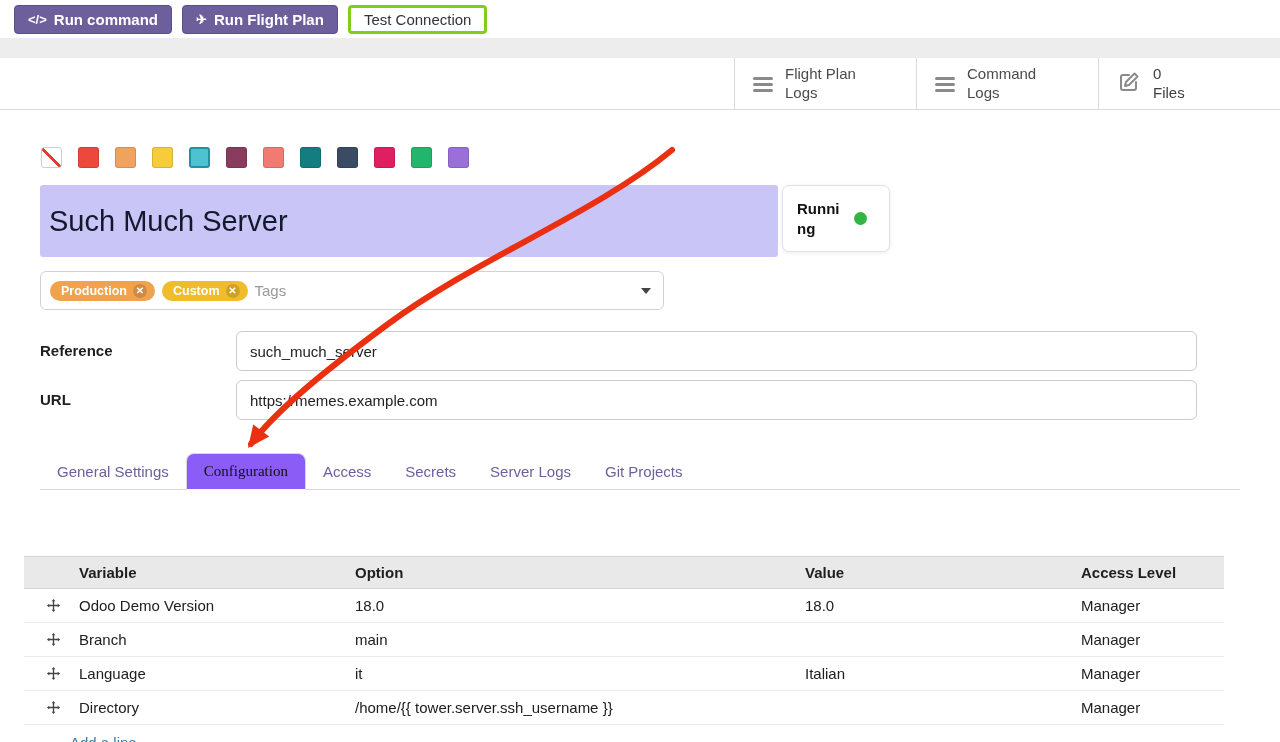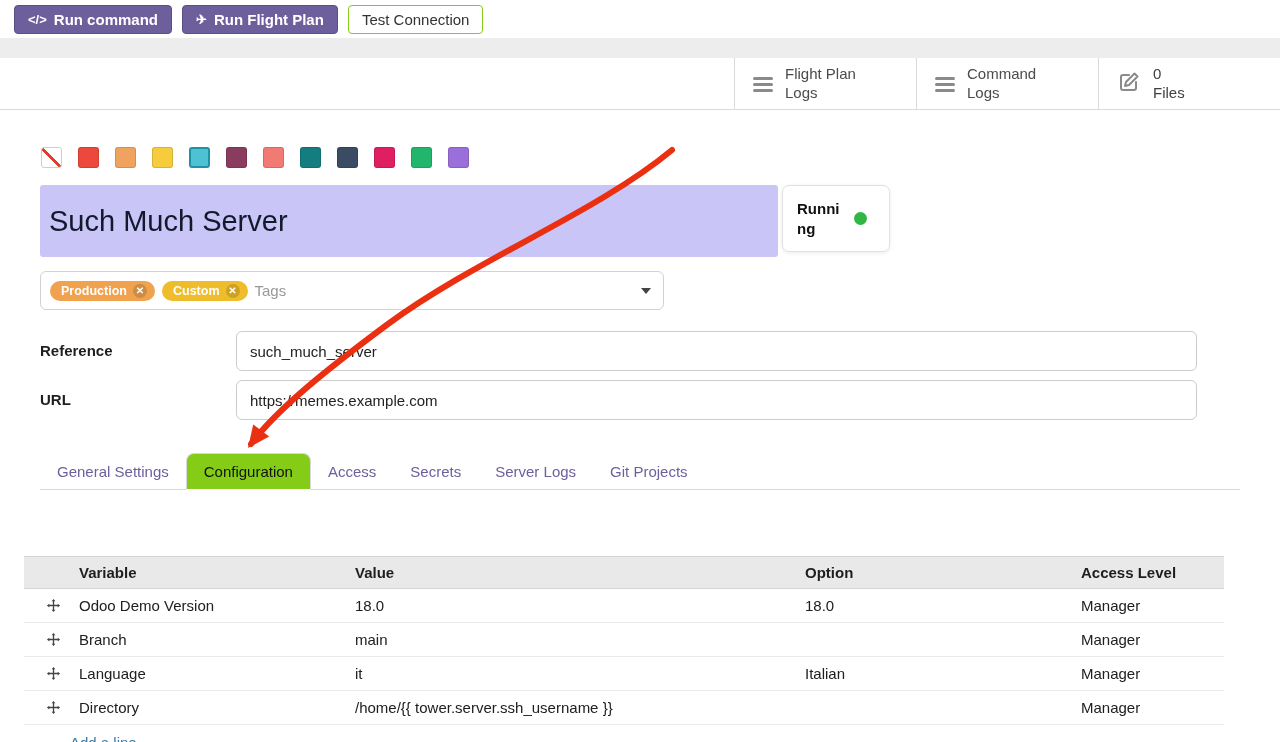--- a/index.html
+++ b/index.html
@@ -4,21 +4,21 @@
 <style>
   * { margin:0; padding:0; box-sizing:border-box; }
   html,body { background:#fff; }
   body { font-family:"Liberation Sans", sans-serif; color:#222; }
   #app { position:relative; width:1280px; height:742px; background:#fff; overflow:hidden; }
 
   
   .topbar { position:absolute; top:0; left:0; width:1280px; height:38px; background:#fff; display:flex; align-items:center; padding-left:14px; gap:10px; }
   .btn { height:29px; display:inline-flex; align-items:center; gap:7px; padding:0 13px; border-radius:4px; font-size:15px; cursor:pointer; }
   .btn-primary { background:#6d5f9c; border:1px solid #5b4e85; color:#fff; font-weight:bold; }
-  .btn-plain { background:#fff; border:1px solid #84cc16; color:#333; font-weight:500; }
+  .btn-plain { background:#fff; border:3px solid #84cc16; color:#333; font-weight:500; }
   .btn .ico { font-size:13px; font-weight:bold; }
 
   .grayband { position:absolute; top:38px; left:0; width:1280px; height:20px; background:#ededed; }
 
   
   .headerrow { position:absolute; top:58px; left:0; width:1280px; height:52px; background:#fff; border-bottom:1px solid #dadada; }
   .stats { position:absolute; right:0; top:0; height:52px; display:flex; }
   .stat { display:flex; align-items:center; gap:12px; border-left:1px solid #dadada; padding:0 18px; width:182px; cursor:pointer; }
   .list-icon { width:20px; height:15px; display:flex; flex-direction:column; justify-content:space-between; flex:0 0 auto; }
   .list-icon i { display:block; height:3px; background:#8a8a8a; border-radius:2px; }
@@ -49,21 +49,21 @@
   .caret-icon { margin-left:auto; width:0; height:0; border-left:5px solid transparent; border-right:5px solid transparent; border-top:6px solid #444; cursor:pointer; }
 
   
   .fld-label { position:absolute; left:40px; height:40px; line-height:40px; font-size:15px; font-weight:bold; color:#1f1f1f; }
   .fld-input { position:absolute; left:236px; width:961px; height:40px; border:1px solid #ccc; border-radius:6px; display:flex; align-items:center; padding-left:13px; cursor:text; }
   .fld-input span { font-size:15px; color:#222; }
 
   
   .tabs { position:absolute; left:40px; top:454px; width:1200px; height:36px; display:flex; align-items:flex-end; border-bottom:1px solid #d8d8d8; }
   .tab { padding:0 17px; line-height:35px; font-size:15px; color:#6d5f9c; font-weight:500; cursor:pointer; white-space:nowrap; }
-  .tab.active { background:#84cc16; border:1px solid #d8d8d8; border-bottom:1px solid #fff; border-radius:8px 8px 0 0; color:#111; margin-bottom:-1px; }
+  .tab.active { background:#8b5cf6; border:1px solid #d8d8d8; border-bottom:1px solid #fff; border-radius:8px 8px 0 0; color:#111; margin-bottom:-1px;font-family:Liberation Serif, serif; }
 
   
   .cfg-table { position:absolute; left:24px; top:530px; width:1200px;margin-top:26px; }
   .t-head, .t-row { display:grid; grid-template-columns:55px 276px 450px 276px 143px; align-items:center; }
   .t-head { height:33px; background:#e9e9e9; border-top:1px solid #d4d4d4; border-bottom:1px solid #d4d4d4; font-weight:bold; font-size:15px; color:#1e1e1e; }
   .t-row { height:34px; border-bottom:1px solid #ebebeb; font-size:15px; color:#202020; background:#fff; }
   .t-cell { overflow:hidden; white-space:nowrap; padding-right:8px; cursor:pointer; }
   .handle-cell { display:flex; justify-content:flex-start; padding-left:22px; cursor:grab; }
   .add-line { height:34px; display:flex; align-items:center; padding-left:46px; font-size:15px; color:#3a7ca5; cursor:pointer; }
 
@@ -177,22 +177,22 @@
     <div class="tab">Access</div>
     <div class="tab">Secrets</div>
     <div class="tab">Server Logs</div>
     <div class="tab">Git Projects</div>
   </div>
 
   <div class="cfg-table">
     <div class="t-head">
       <div class="t-cell"></div>
       <div class="t-cell">Variable</div>
+      <div class="t-cell">Option</div>
       <div class="t-cell">Value</div>
-      <div class="t-cell">Option</div>
       <div class="t-cell">Access Level</div>
     </div>
 
     <div class="t-row">
       <div class="handle-cell">
         <svg width="15" height="15" viewBox="0 0 16 16">
             <path d="M8 1 L10 3.5 H8.7 V7.3 H12.5 V6 L15 8 L12.5 10 V8.7 H8.7 V12.5 H10 L8 15 L6 12.5 H7.3 V8.7 H3.5 V10 L1 8 L3.5 6 V7.3 H7.3 V3.5 H6 Z" fill="#444"></path>
           </svg>
       </div>
       <div class="t-cell">Odoo Demo Version</div>

